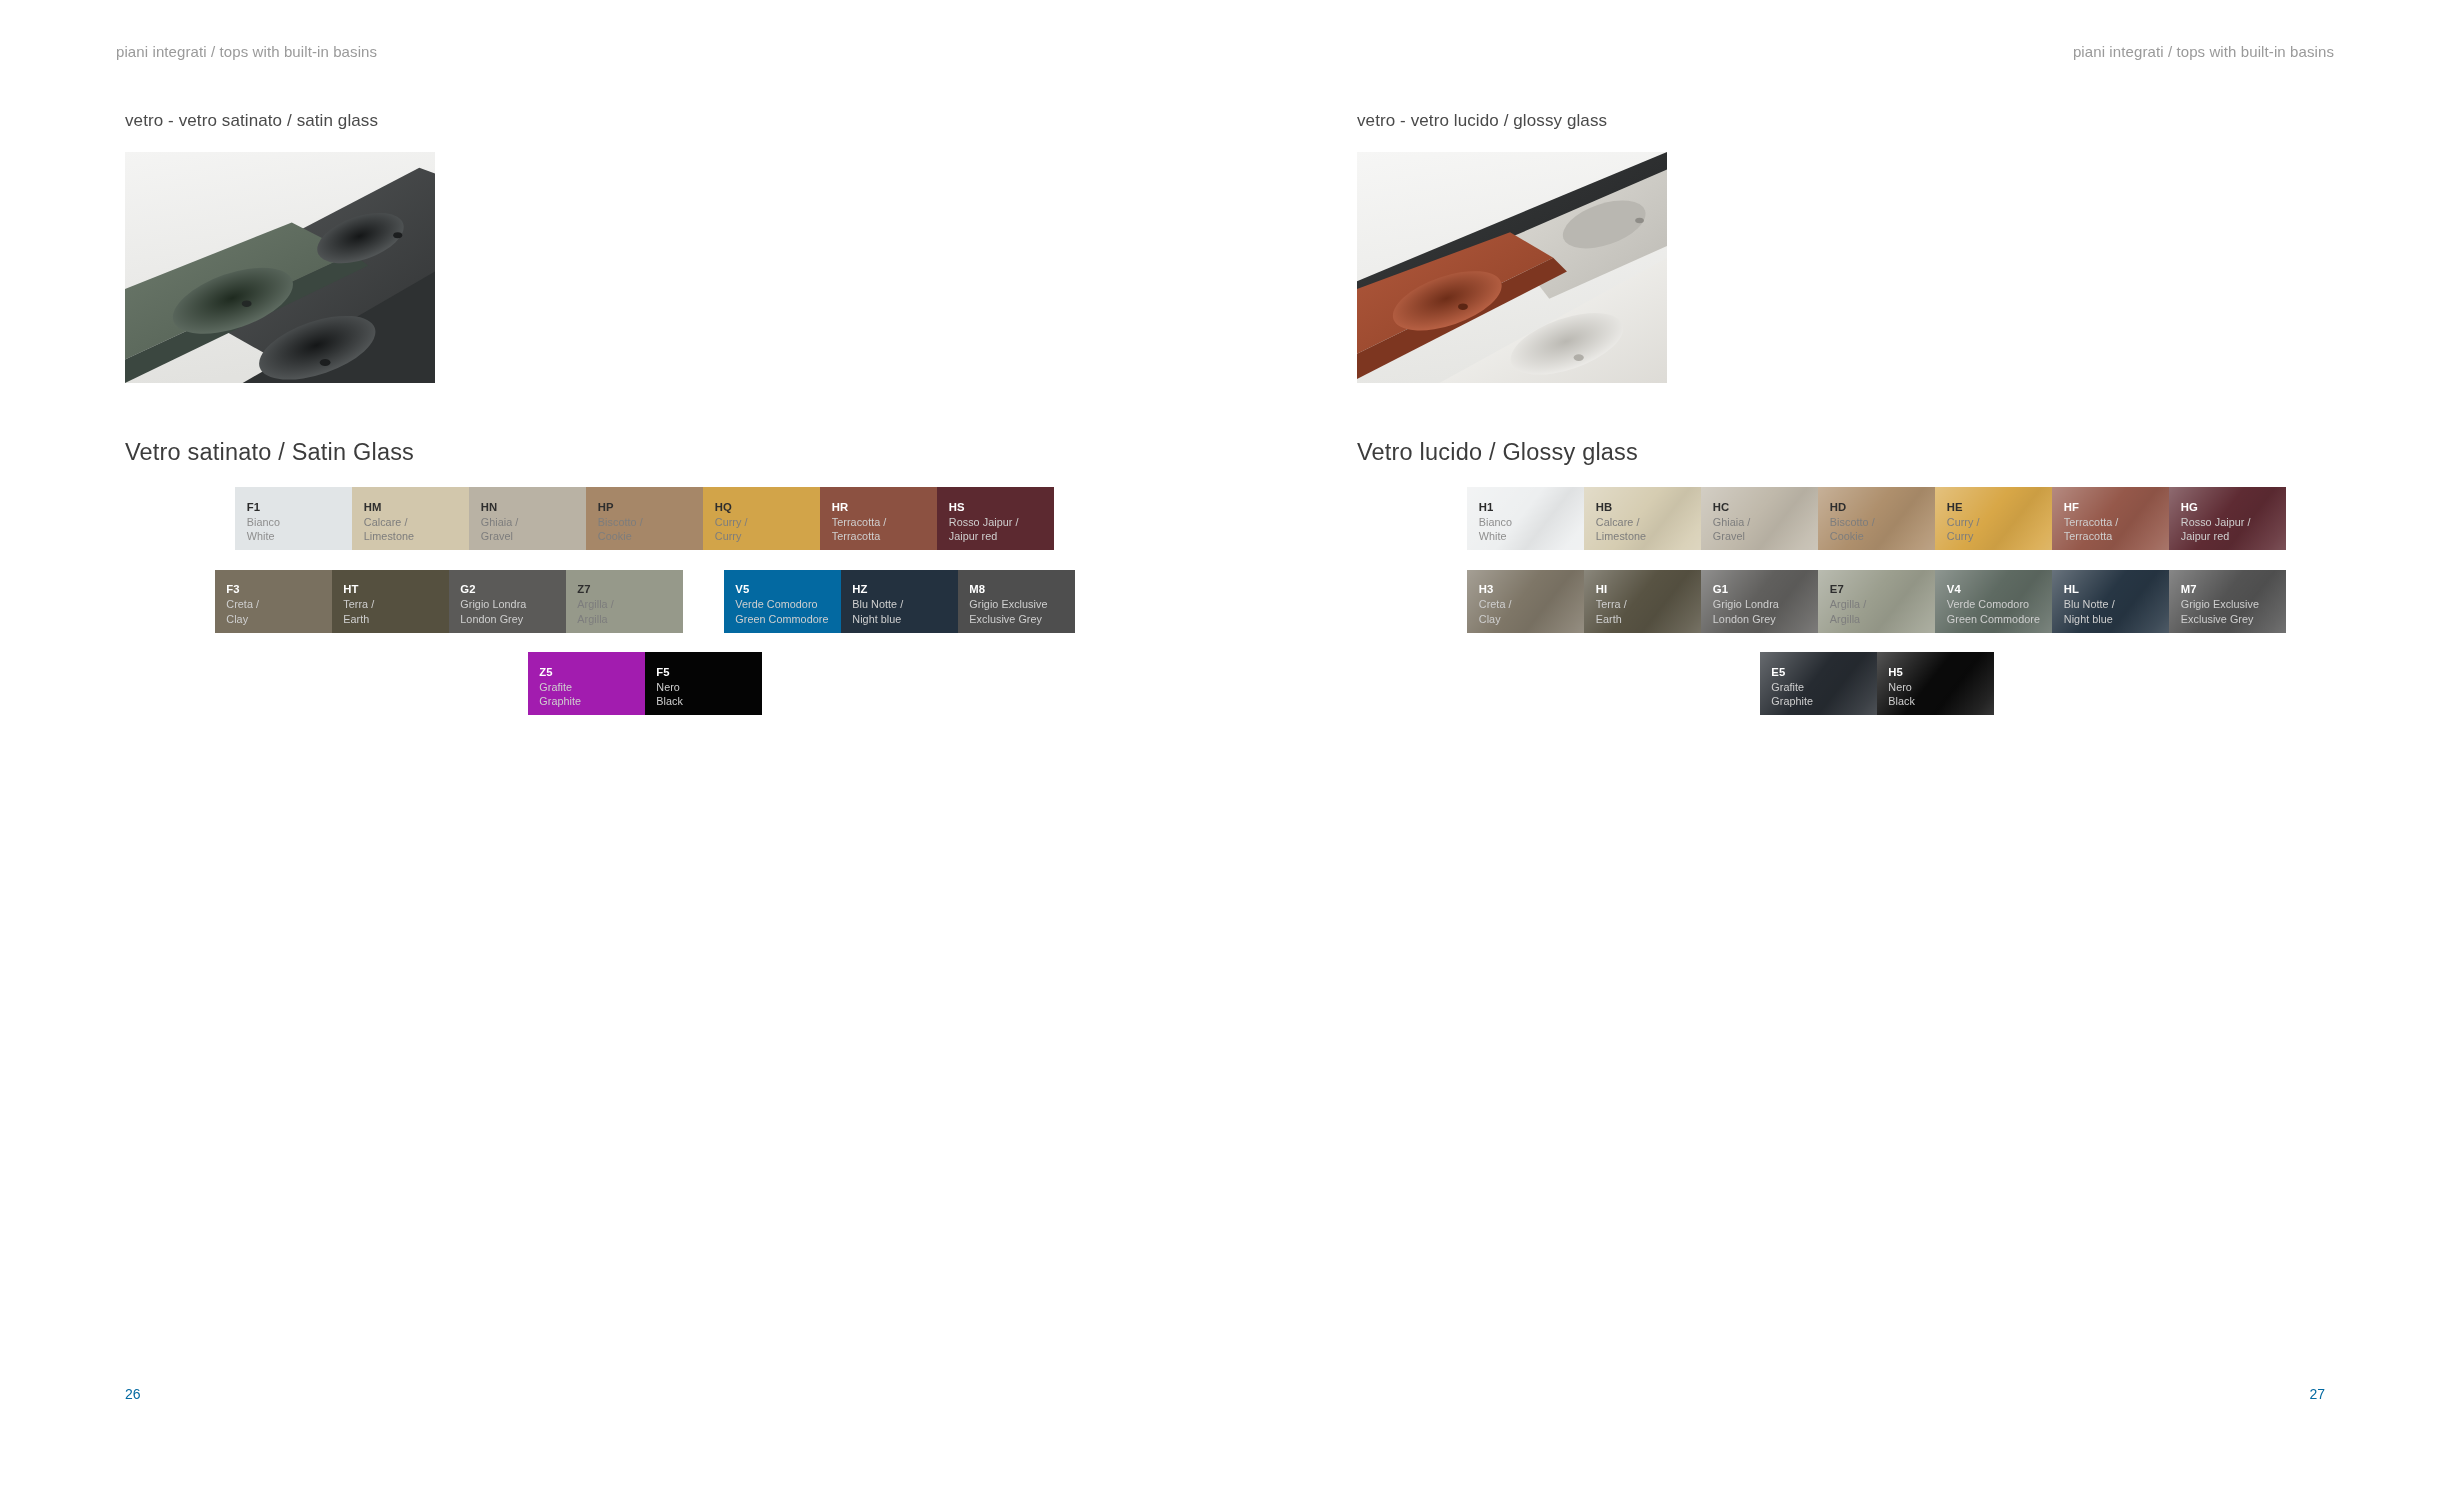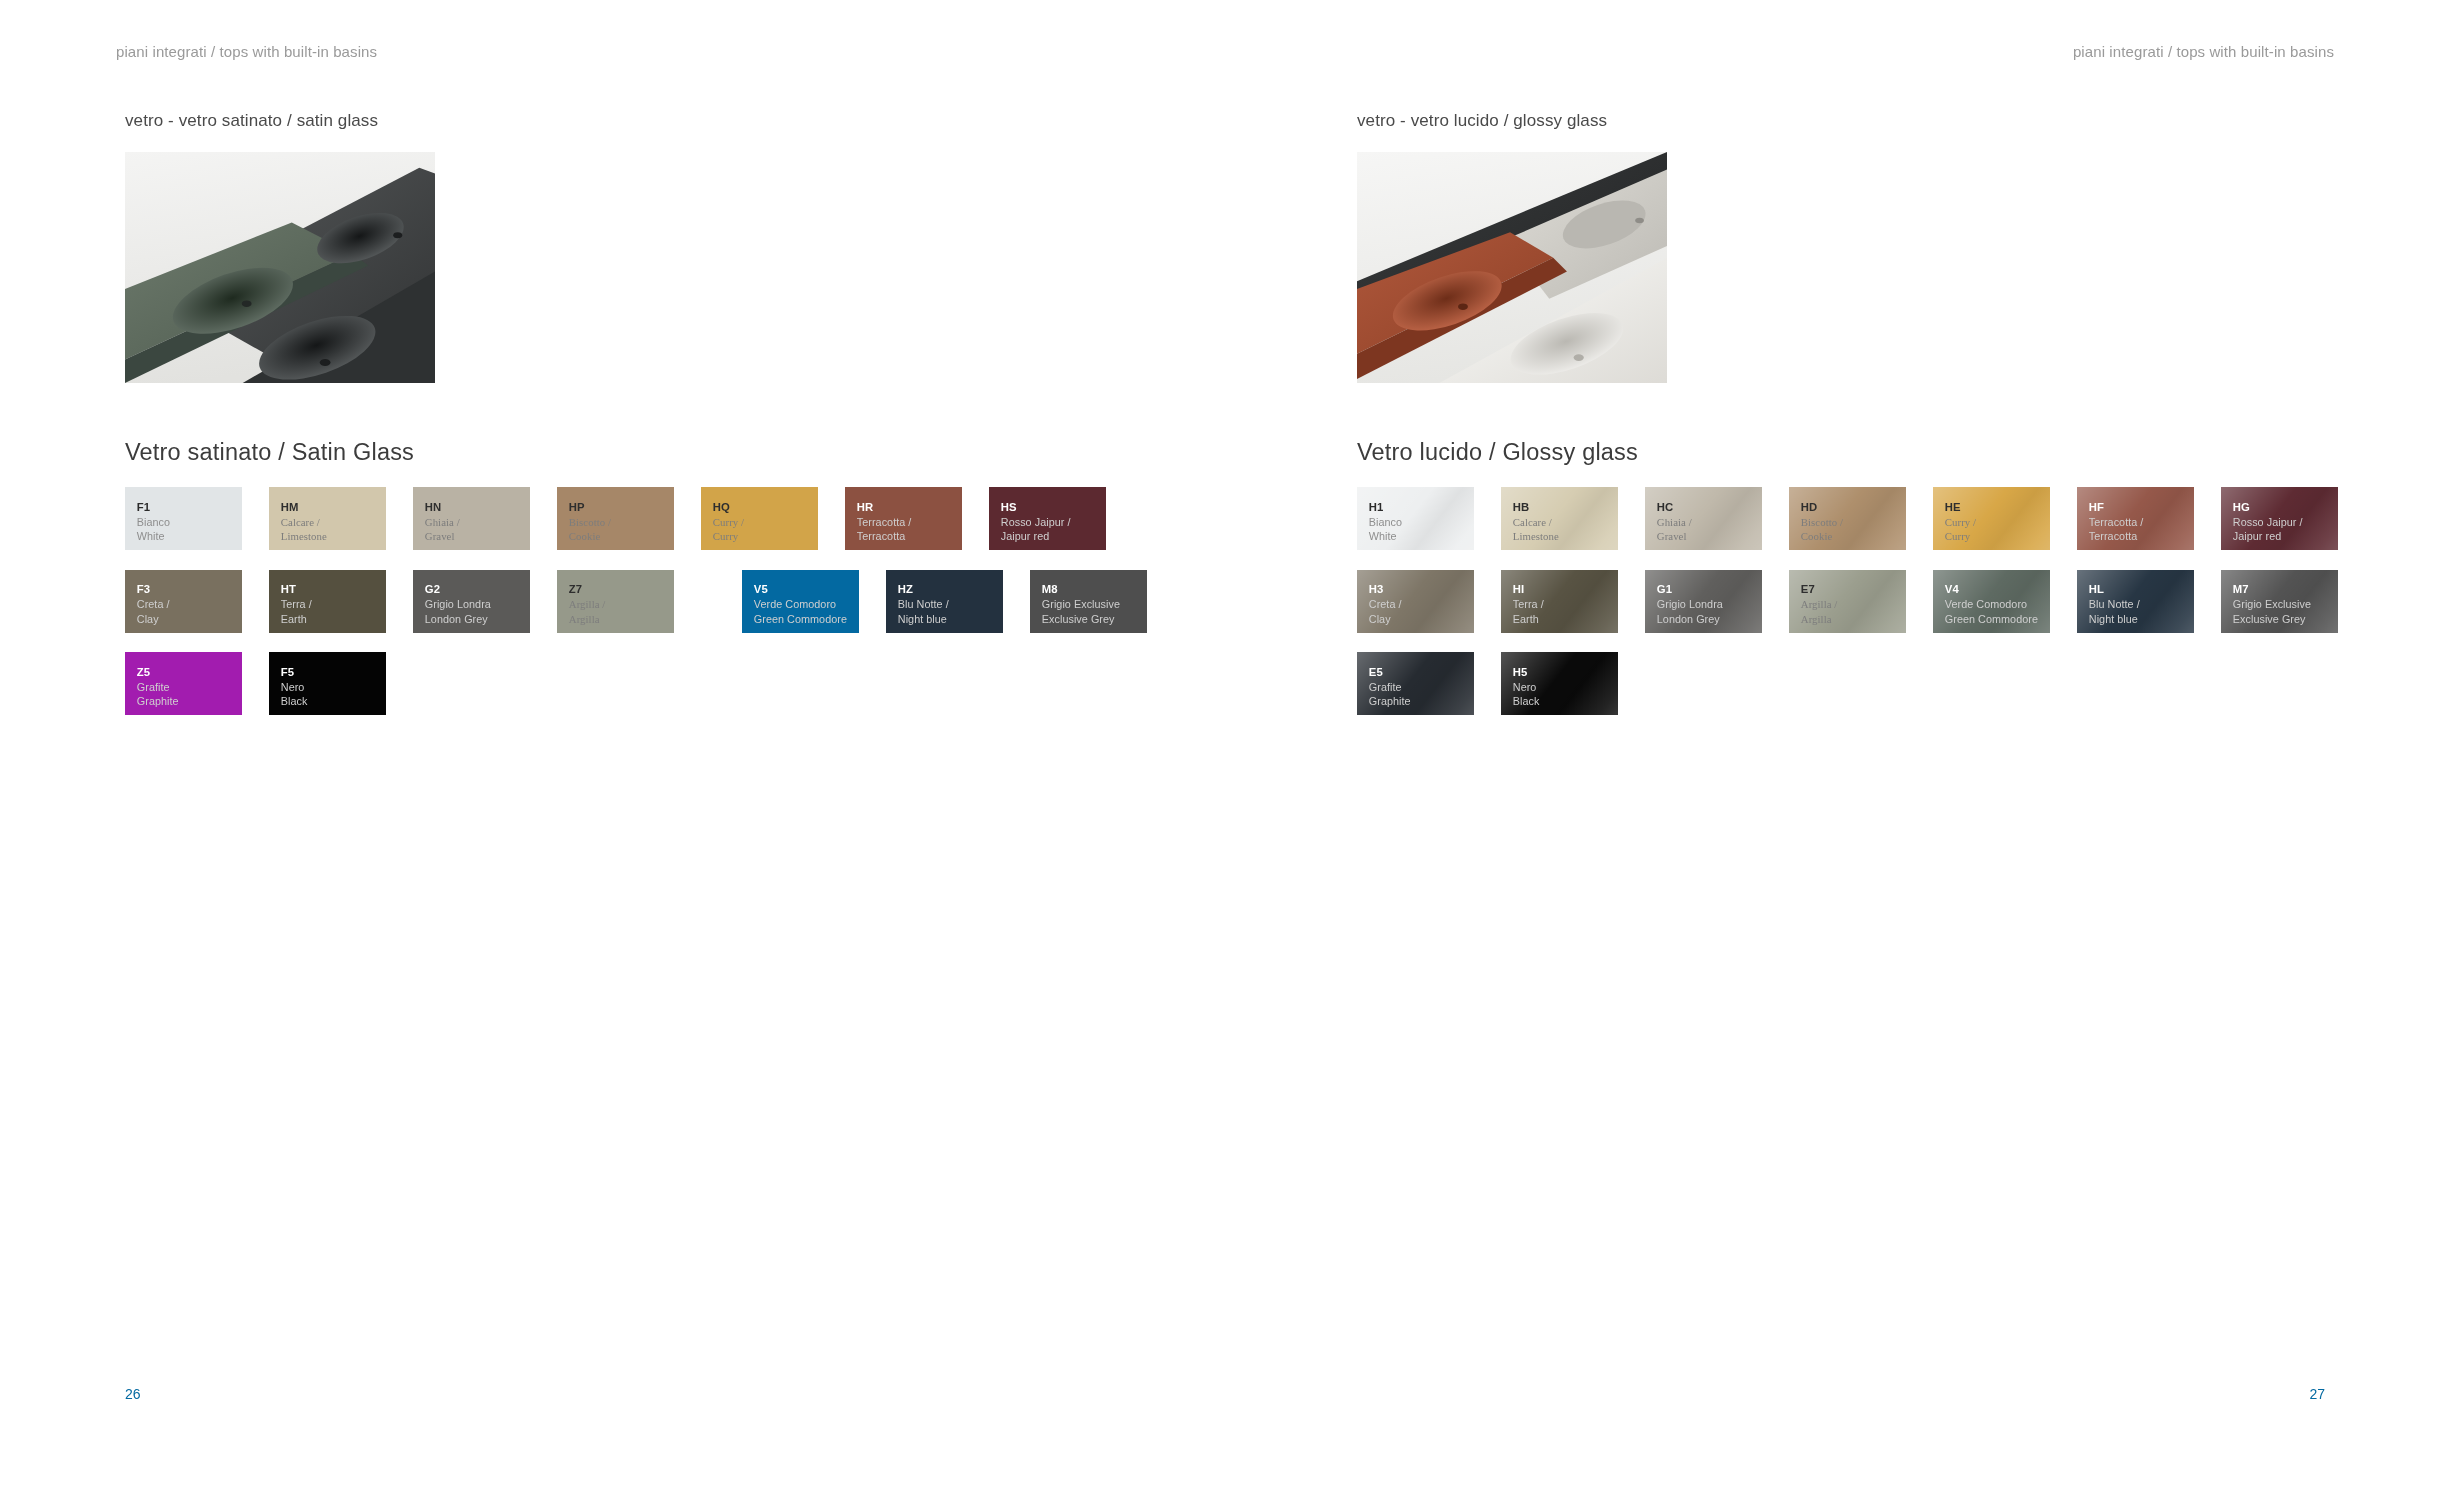--- a/index.html
+++ b/index.html
@@ -46,21 +46,21 @@
     position:absolute;top:439px;left:125px;
     font-size:23.5px;color:#3c3c3c;font-weight:400;
     letter-spacing:0.2px;white-space:nowrap;
   }
 
   
   .grid{
     position:absolute;top:487px;left:125px;
     width:1039px;
   }
-  .row{display:flex;gap:27px;margin-bottom:19.6px;}
+  .row{display:flex;margin-bottom:19.6px;justify-content:center;}
   .swatch{
     width:117px;height:63px;
     position:relative;overflow:hidden;
     box-sizing:border-box;
   }
   .sw-inner{
     position:absolute;inset:0;
     padding:12.7px 0 0 11.8px;
     box-sizing:border-box;
   }
@@ -70,21 +70,21 @@
   }
   .sw-name{
     font-size:10.8px;line-height:1.34;
     letter-spacing:0.05px;white-space:nowrap;
   }
   .dark .sw-code{color:#ffffff;}
   .dark .sw-name{color:#cfcfcf;}
   .light .sw-code{color:#2b2b2b;}
   .light .sw-name{color:#8e8e8e;}
   .mid .sw-code{color:#2e2e2e;}
-  .mid .sw-name{color:#7d7d7d;font-family:Liberation Serif, serif;}
+  .mid .sw-name{color:#7d7d7d;}
 
   
   .gloss::after{
     content:"";position:absolute;inset:0;pointer-events:none;
     background:linear-gradient(128deg,
        rgba(255,255,255,0.30) 0%,
        rgba(255,255,255,0.13) 26%,
        rgba(255,255,255,0.00) 46%,
        rgba(0,0,0,0.06) 64%,
        rgba(255,255,255,0.10) 88%,

